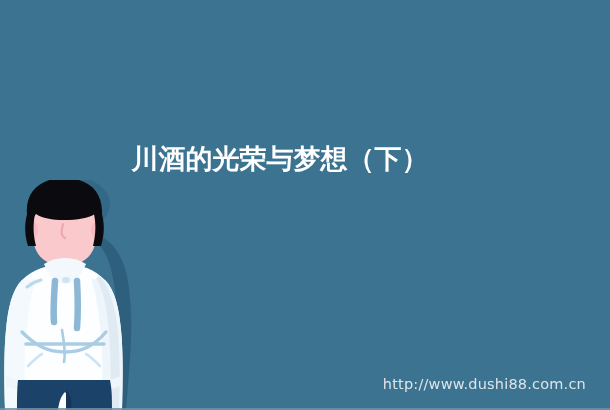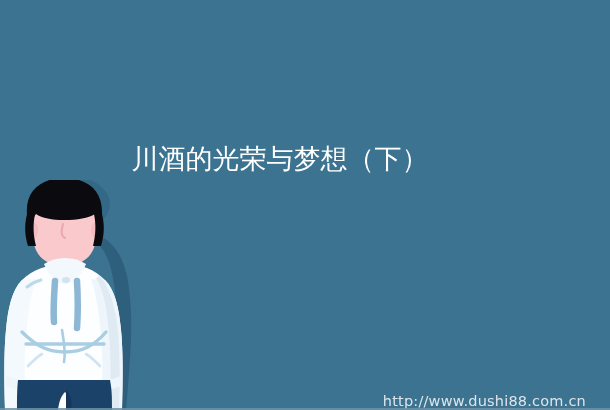--- a/index.html
+++ b/index.html
@@ -34,29 +34,29 @@
   #title {
     position: absolute;
     left: 0;
     top: 141px;
     width: 560px;
     text-align: center;
     color: #ffffff;
     font-size: 27px;
     line-height: 36px;
     letter-spacing: 0px;
-    font-weight: 400;
+    font-weight: 700;
     white-space: nowrap;
     font-family: "DejaVu Sans", "Liberation Sans", sans-serif;
   }
   
   #watermark {
     position: absolute;
     right: 24px;
-    bottom: 1px;
+    bottom: 18px;
     color: #dde5ea;
     font-size: 14.5px;
     line-height: 16px;
     letter-spacing: .2px;
     white-space: nowrap;
     font-family: "DejaVu Sans", "Liberation Sans", sans-serif;
   }
   
   #person {
     position: absolute;

